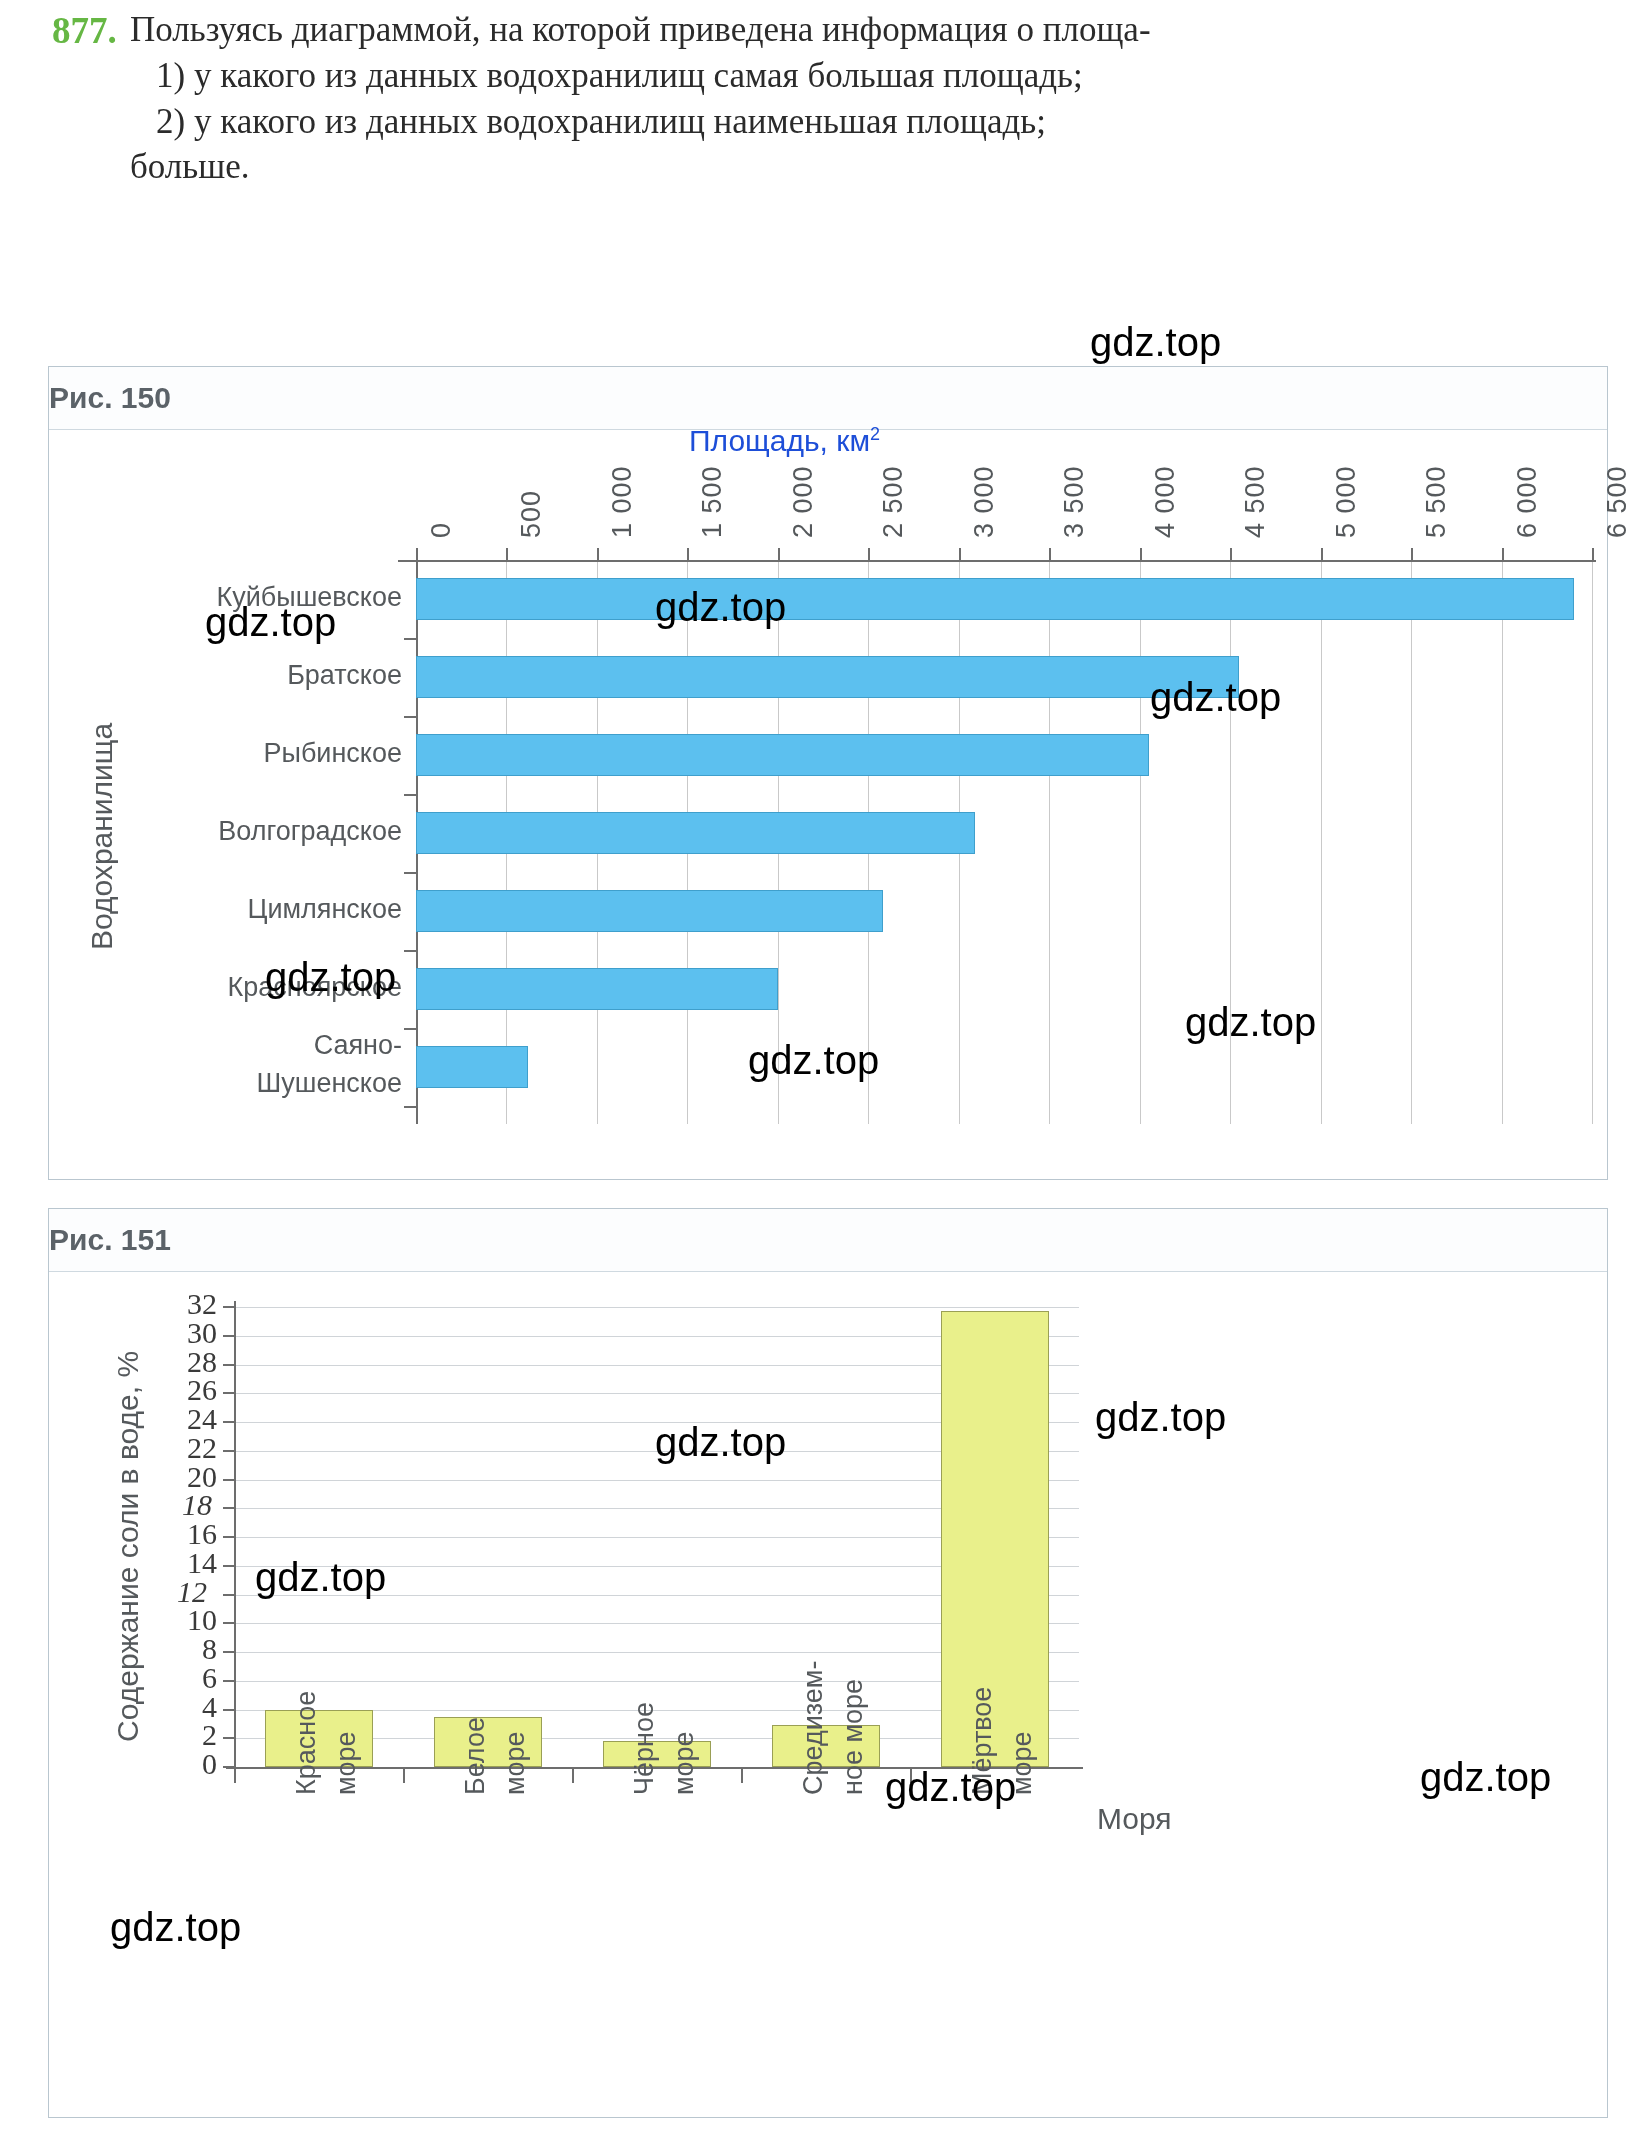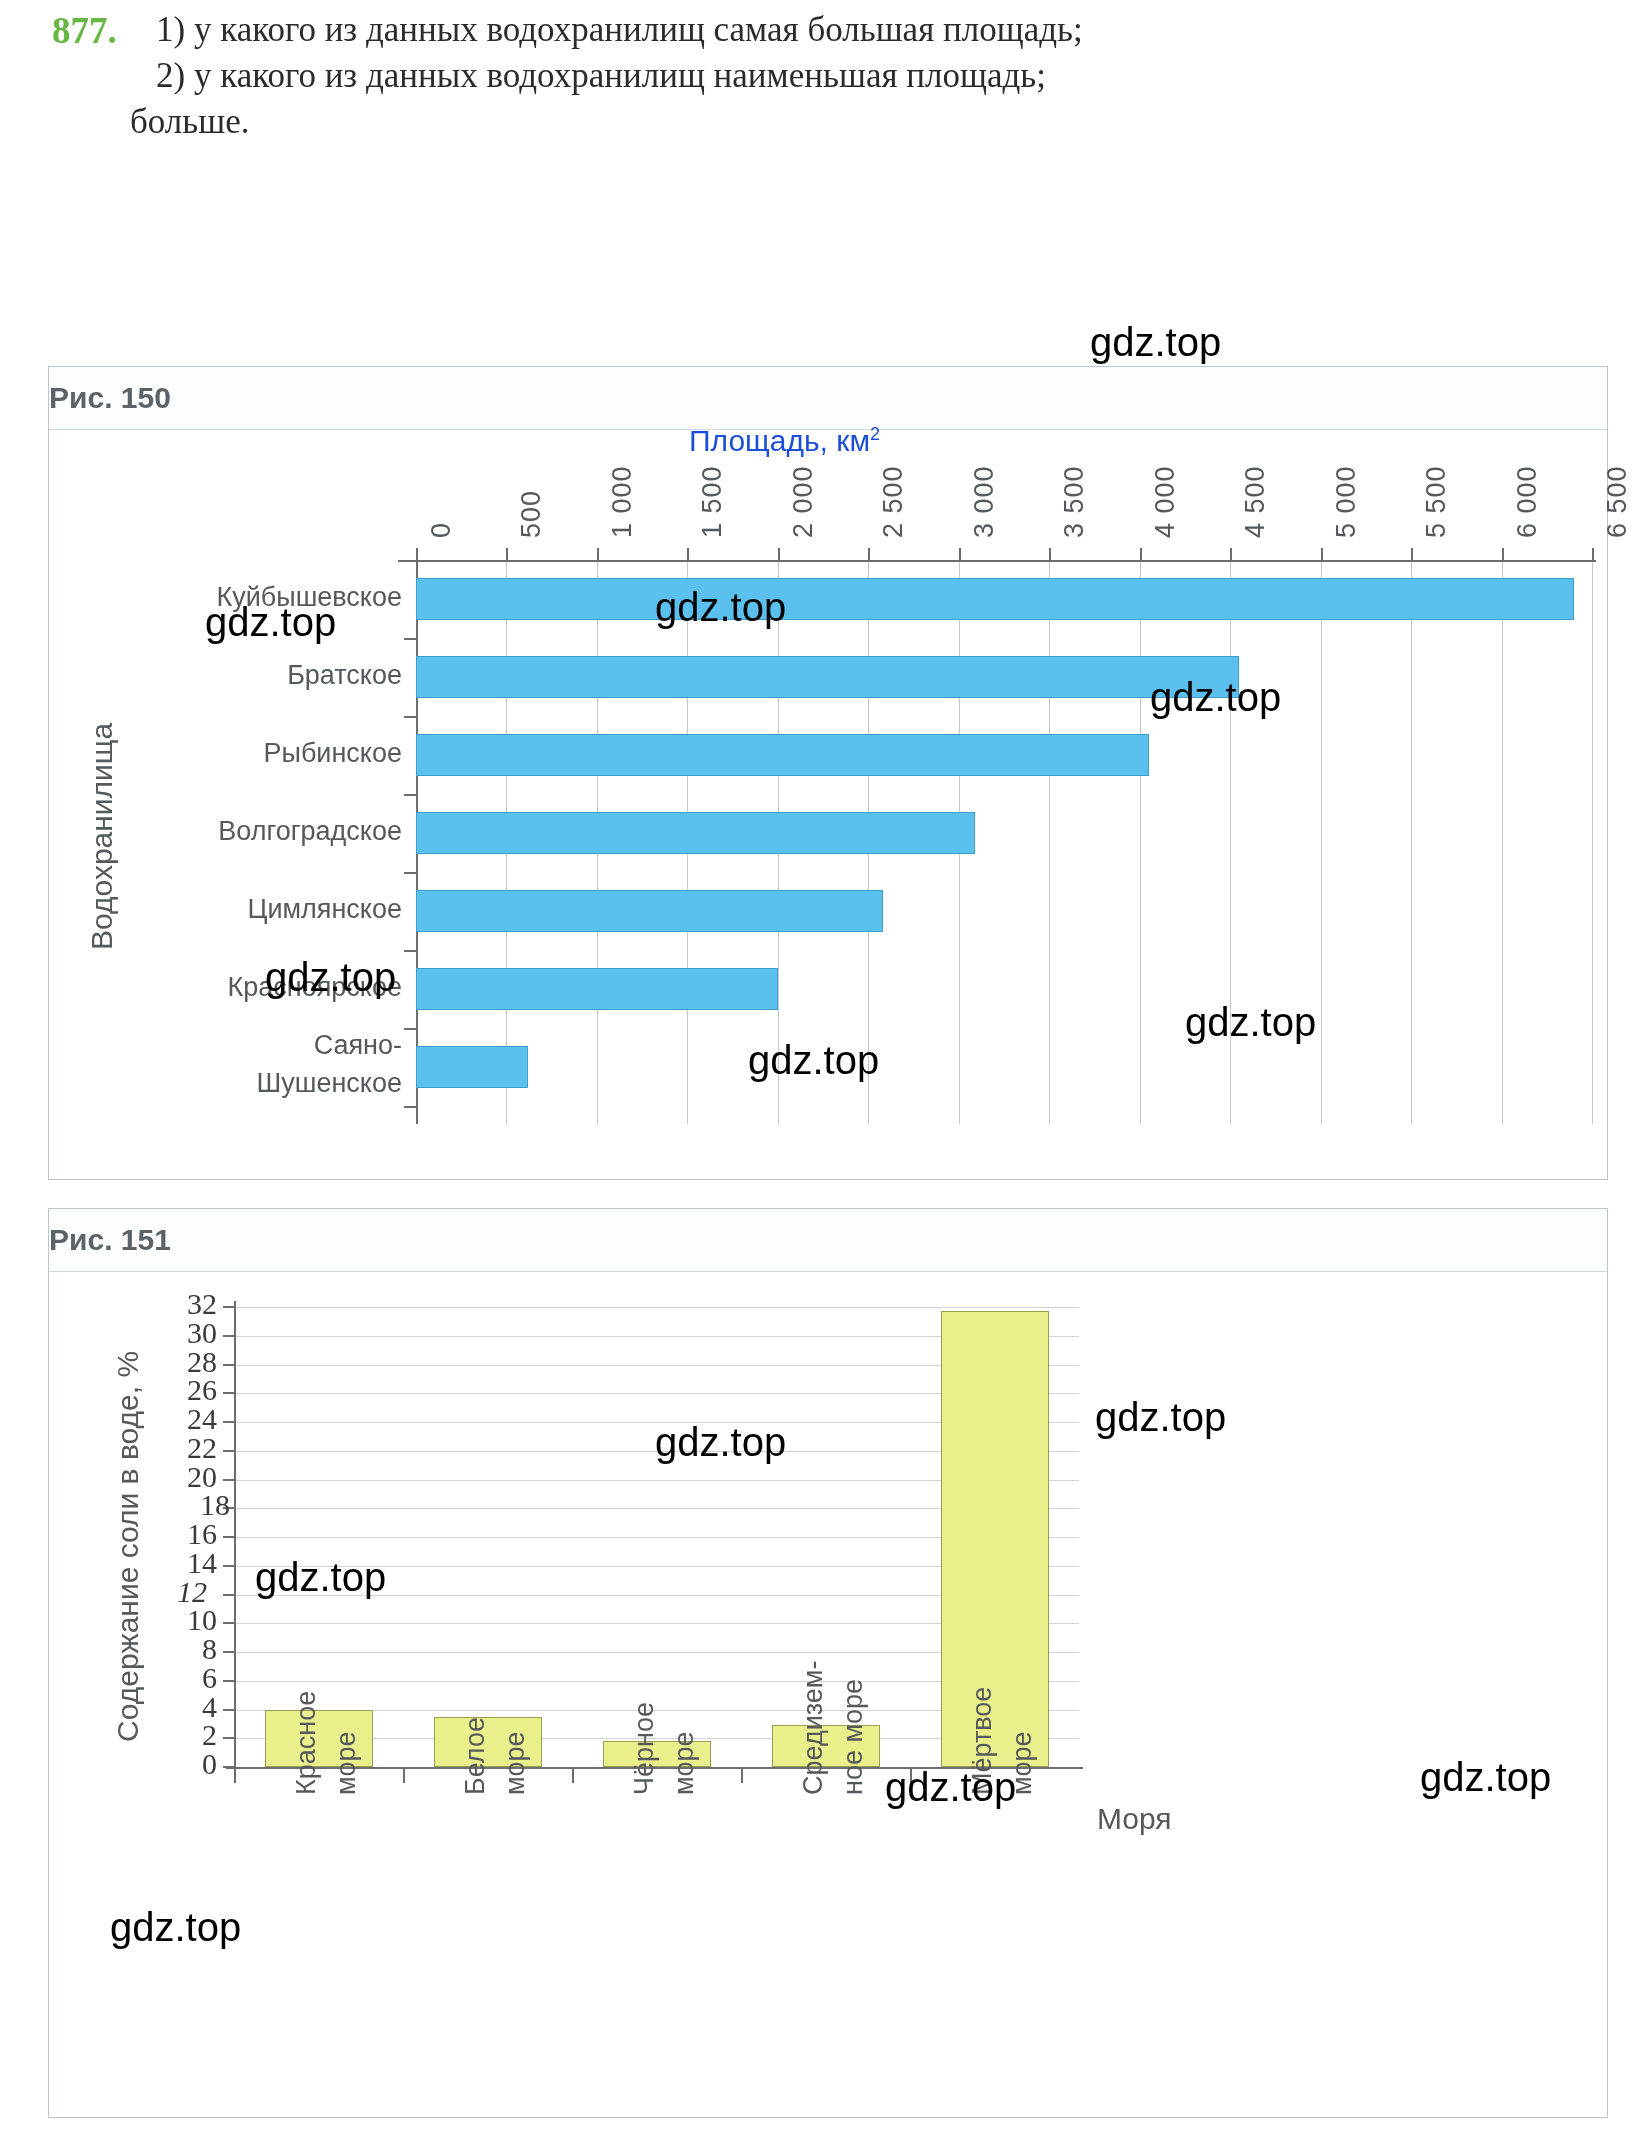--- a/index.html
+++ b/index.html
@@ -126,20 +126,21 @@
 </style>
 </head>
 <body>
 
 <div class="page">
 
   <div class="problem">
     <div class="prob-row">
       <div class="prob-num">877.</div>
       <div class="prob-body">
+        <p>Пользуясь диаграммой, на которой приведена информация о площа-</p>
         <p class="prob-indent">1) у какого из данных водохранилищ самая большая площадь;</p>
         <p class="prob-indent">2) у какого из данных водохранилищ наименьшая площадь;</p>
         <p>больше.</p>
       </div>
     </div>
   </div>
 
   <div class="figure" id="fig150">
     <div class="fig-caption">Рис. 150</div>
     <div class="fig-body" id="fig150-body">
@@ -238,21 +239,21 @@
         <div style="position: absolute; left: 174px; top: 321.5px; width: 12px; height: 2px; background: rgb(109, 109, 109);"></div>
         <div class="ytick-label" style="left: 80px; top: 302.5px; width: 78px; font-style: italic;">12</div>
         <div class="hgrid" style="left: 185px; top: 293.75px; width: 845px;"></div>
         <div style="position: absolute; left: 174px; top: 292.75px; width: 12px; height: 2px; background: rgb(109, 109, 109);"></div>
         <div class="ytick-label" style="left: 90px; top: 273.75px; width: 78px;">14</div>
         <div class="hgrid" style="left: 185px; top: 265px; width: 845px;"></div>
         <div style="position: absolute; left: 174px; top: 264px; width: 12px; height: 2px; background: rgb(109, 109, 109);"></div>
         <div class="ytick-label" style="left: 90px; top: 245px; width: 78px;">16</div>
         <div class="hgrid" style="left: 185px; top: 236.25px; width: 845px;"></div>
         <div style="position: absolute; left: 174px; top: 235.25px; width: 12px; height: 2px; background: rgb(109, 109, 109);"></div>
-        <div class="ytick-label" style="left: 103px; top: 216.25px; width: 78px;">18</div>
+        <div class="ytick-label" style="left: 85px; top: 216.25px; width: 78px; font-style: italic;">18</div>
         <div class="hgrid" style="left: 185px; top: 207.5px; width: 845px;"></div>
         <div style="position: absolute; left: 174px; top: 206.5px; width: 12px; height: 2px; background: rgb(109, 109, 109);"></div>
         <div class="ytick-label" style="left: 90px; top: 187.5px; width: 78px;">20</div>
         <div class="hgrid" style="left: 185px; top: 178.75px; width: 845px;"></div>
         <div style="position: absolute; left: 174px; top: 177.75px; width: 12px; height: 2px; background: rgb(109, 109, 109);"></div>
         <div class="ytick-label" style="left: 90px; top: 158.75px; width: 78px;">22</div>
         <div class="hgrid" style="left: 185px; top: 150px; width: 845px;"></div>
         <div style="position: absolute; left: 174px; top: 149px; width: 12px; height: 2px; background: rgb(109, 109, 109);"></div>
         <div class="ytick-label" style="left: 90px; top: 130px; width: 78px;">24</div>
         <div class="hgrid" style="left: 185px; top: 121.25px; width: 845px;"></div>

